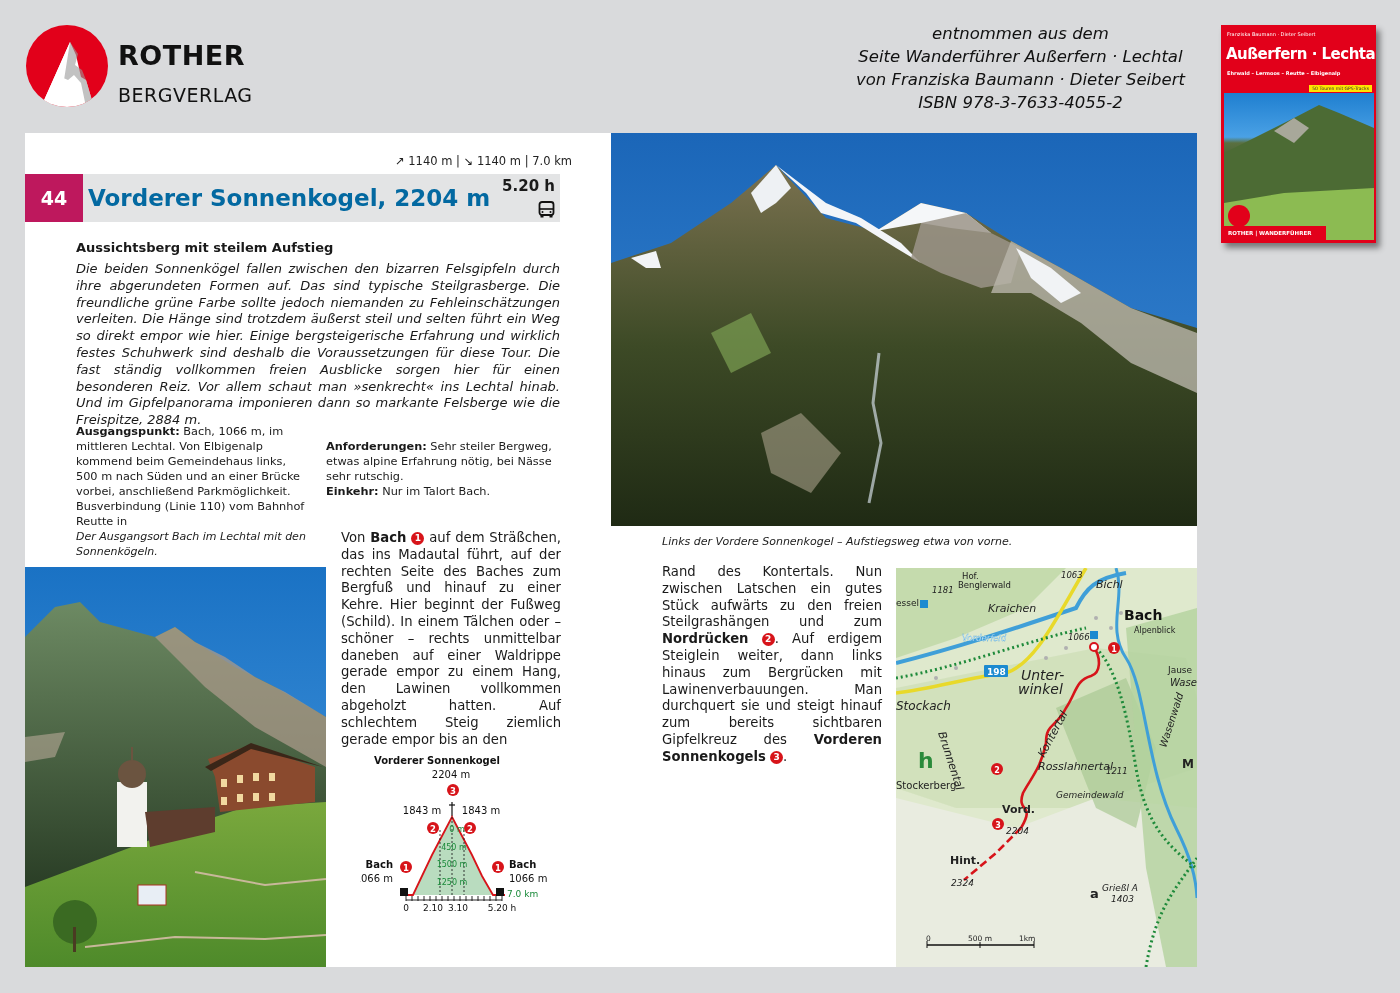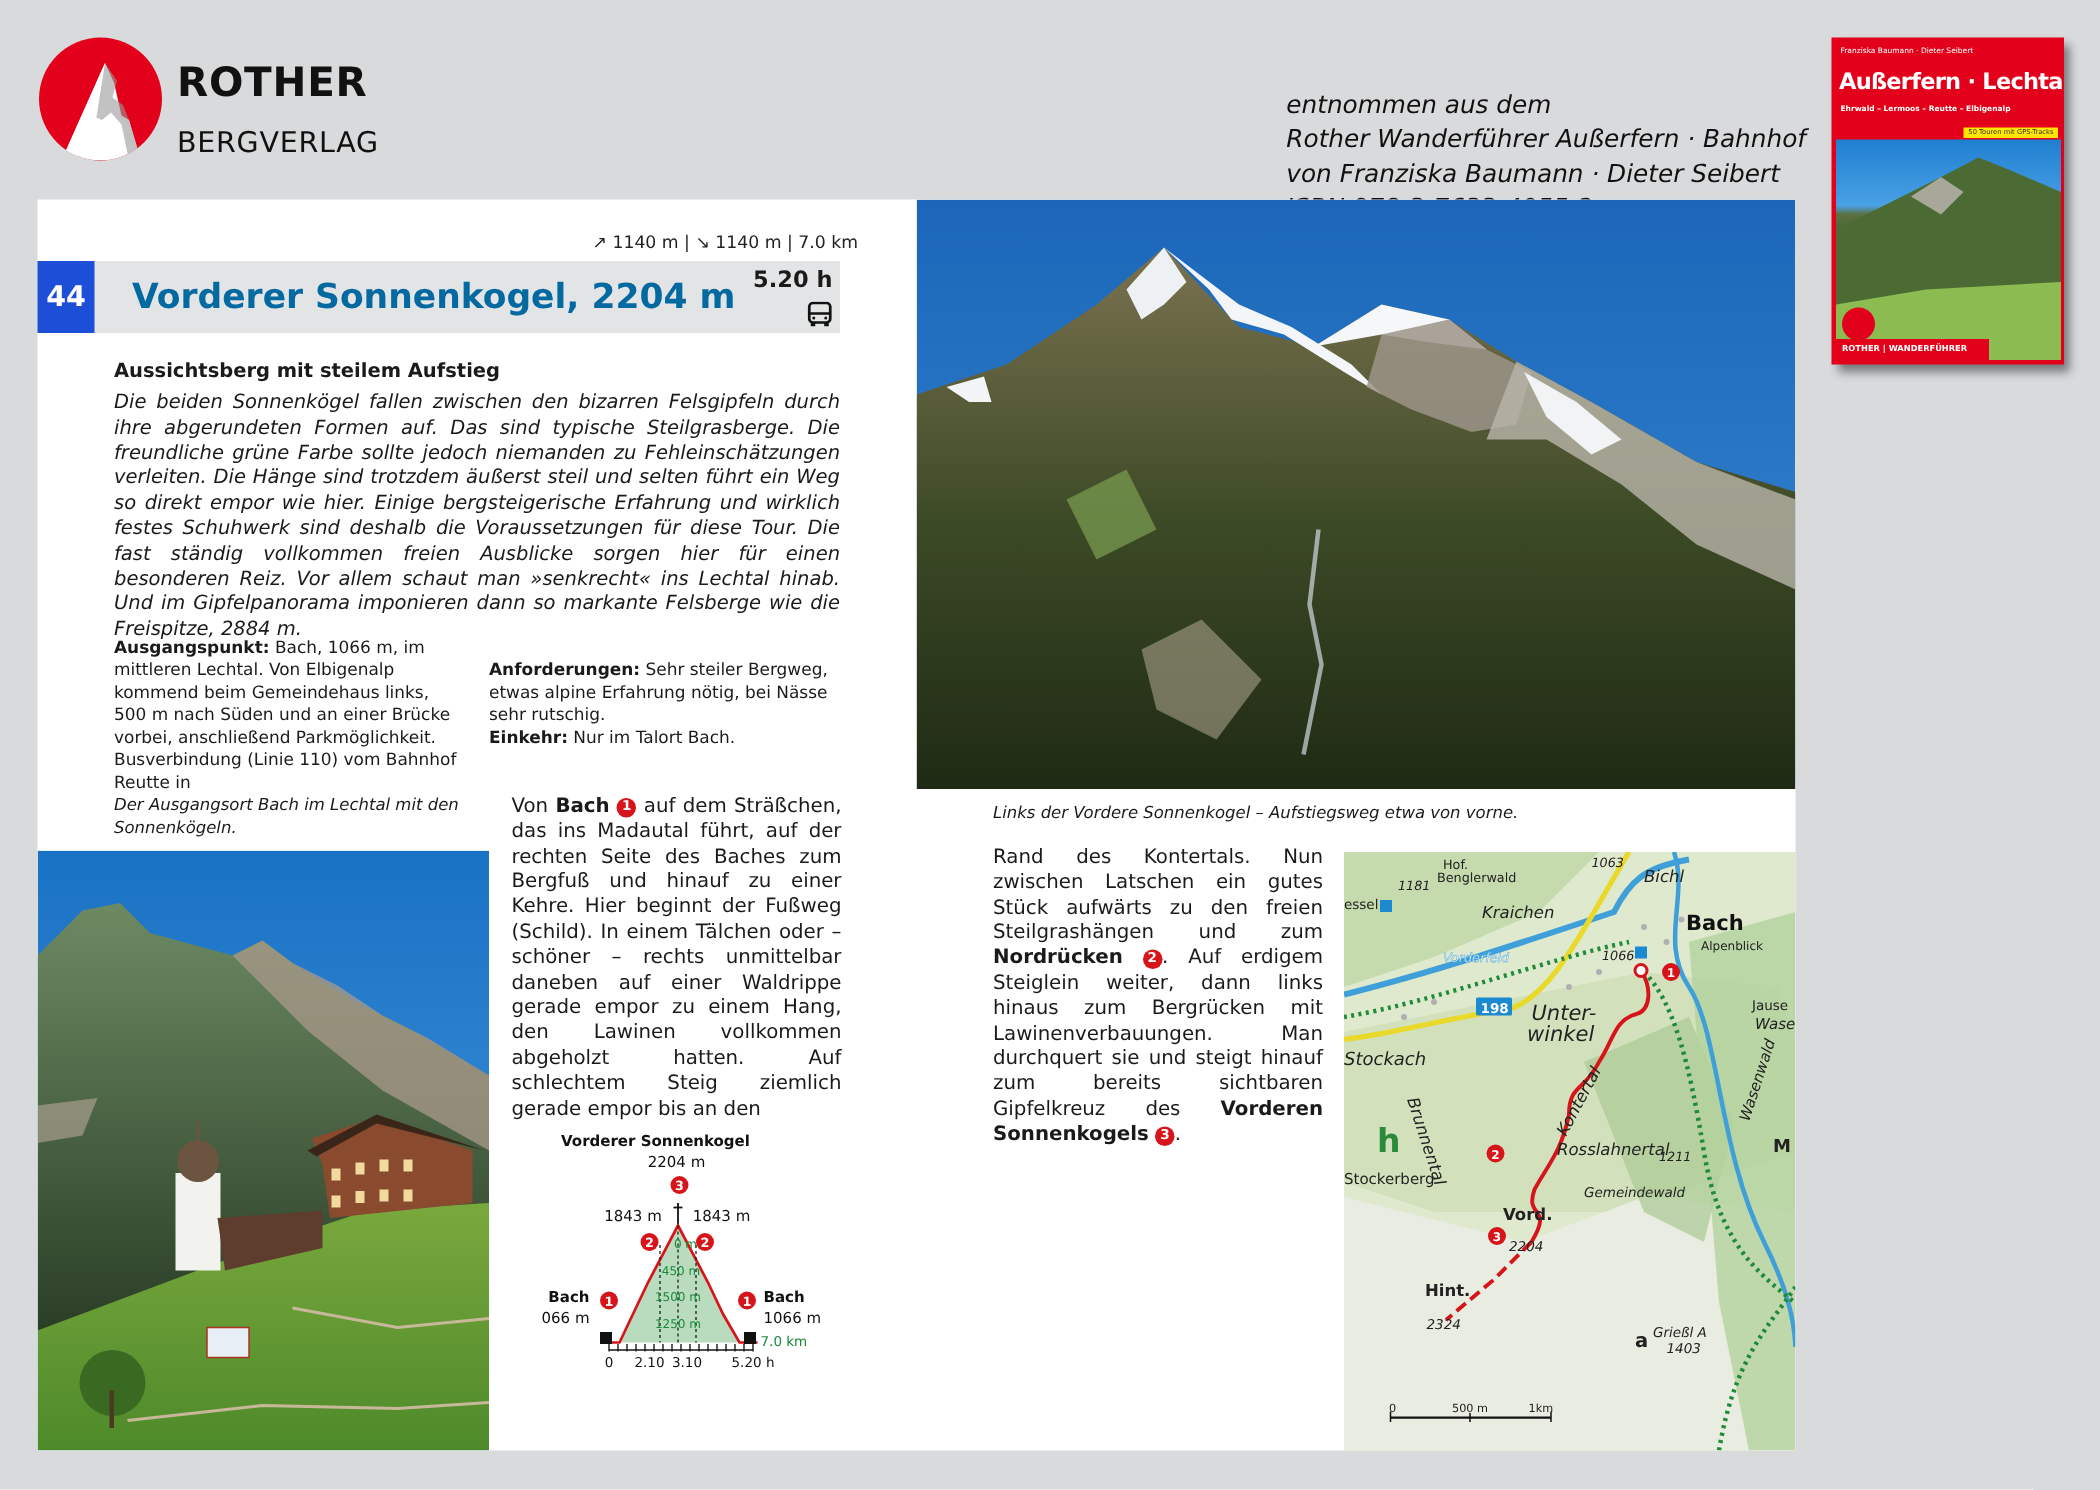--- a/index.html
+++ b/index.html
@@ -3,36 +3,36 @@
 <meta charset="utf-8">
 <style>
   html,body{margin:0;padding:0;}
   body{width:1400px;height:993px;background:#d9dadc;position:relative;overflow:hidden;font-family:"DejaVu Sans",sans-serif;color:#1a1a1a;}
   .abs{position:absolute;}
   
   .logo-circle{left:26px;top:25px;width:82px;height:82px;border-radius:50%;background:#e2001a;overflow:hidden;}
   .logo-name{left:118px;top:40px;font-family:"DejaVu Sans",sans-serif;font-weight:bold;font-size:27px;letter-spacing:0.5px;color:#111;}
   .logo-sub{left:118px;top:84px;font-family:"DejaVu Sans",sans-serif;font-size:19px;letter-spacing:0.5px;color:#111;}
   
-  .attr{right:196px;top:22px;text-align:left;font-family:"DejaVu Sans",sans-serif;font-style:italic;font-size:16.5px;line-height:23px;color:#111;margin-top:36px;}
+  .attr{right:215px;top:22px;text-align:center;font-family:"DejaVu Sans",sans-serif;font-style:italic;font-size:16.5px;line-height:23px;color:#111;}
   .attr div{white-space:nowrap;}
   
   .cover{left:1221px;top:25px;width:155px;height:218px;background:#e2001a;box-shadow:4px 5px 6px rgba(0,0,0,0.45);overflow:hidden;}
   .cover .authors{position:absolute;left:6px;top:6px;font-size:5px;color:#fff;}
   .cover .ctitle{position:absolute;left:5px;top:20px;font-size:15px;font-weight:bold;color:#fff;white-space:nowrap;letter-spacing:-0.5px;}
   .cover .csub{position:absolute;left:6px;top:45px;font-size:5px;color:#fff;font-weight:bold;}
   .cover .ctag{position:absolute;right:4px;top:60px;background:#ffe600;color:#333;font-size:4.5px;padding:1px 3px;}
   .cover .cphoto{position:absolute;left:3px;top:68px;width:150px;height:147px;background:linear-gradient(#1f7fd0 0%,#4aa1e5 30%,#5a7040 34%,#2f4e22 60%,#7ca84a 80%,#9cc05c 100%);}
   .cover .cfoot{position:absolute;left:3px;bottom:3px;width:98px;height:14px;background:#e2001a;font-size:5.5px;color:#fff;font-weight:bold;line-height:14px;padding-left:4px;}
   .cover .clogo{position:absolute;left:7px;bottom:16px;width:22px;height:22px;border-radius:50%;background:#e2001a;}
   
   .page{left:25px;top:133px;width:1172px;height:834px;background:#fff;}
   .stats{left:395px;top:154px;font-size:11.5px;color:#222;white-space:nowrap;}
   .titlebar{left:25px;top:174px;width:535px;height:48px;background:#e3e4e5;}
-  .tournum{left:25px;top:174px;width:38px;height:48px;background:#1d4ed8;color:#fff;font-weight:bold;font-size:19px;line-height:48px;text-align:center;}
+  .tournum{left:25px;top:174px;width:58px;height:48px;background:#be185d;color:#fff;font-weight:bold;font-size:19px;line-height:48px;text-align:center;}
   .tourtitle{left:88px;top:185px;font-size:23px;font-weight:bold;color:#0369a1;white-space:nowrap;}
   .duration{left:500px;top:177px;width:55px;text-align:right;font-size:15px;font-weight:bold;}
   .bus{left:538px;top:201px;width:17px;height:17px;}
   .subtitle{left:76px;top:240px;font-size:13px;font-weight:bold;}
   .intro{left:76px;top:261px;width:484px;font-size:13px;font-style:italic;line-height:16.8px;text-align:justify;}
   .info{font-size:11.3px;line-height:15px;}
   .info b{font-weight:bold;}
   .info-left{left:76px;top:424px;width:235px;}
   .info-right{left:326px;top:424px;width:235px;}
   .cap-left{left:76px;top:529px;width:240px;font-size:11px;font-style:italic;line-height:15px;}
@@ -55,21 +55,21 @@
     <polygon points="15,82 44,17 50,30 55,52 60,55 68,82" fill="#fff"></polygon>
     <polygon points="44,17 52,29 49,40 56,45 60,55 68,82 60,82 55,58 48,50 42,55 35,52" fill="#9a9a9a" opacity="0.6"></polygon>
     <polygon points="15,82 44,17 38,55 30,60 25,82" fill="#fff"></polygon>
   </svg>
 </div>
 <div class="abs logo-name">ROTHER</div>
 <div class="abs logo-sub">BERGVERLAG</div>
 
 <div class="abs attr">
   <div>entnommen aus dem</div>
-  <div>Rother Wanderführer Außerfern · Bahnhof</div>
+  <div>Seite Wanderführer Außerfern · Lechtal</div>
   <div>von Franziska Baumann · Dieter Seibert</div>
   <div>ISBN 978-3-7633-4055-2</div>
 </div>
 
 <div class="abs cover">
   <div class="authors">Franziska Baumann · Dieter Seibert</div>
   <div class="ctitle">Außerfern · Lechtal</div>
   <div class="csub">Ehrwald – Lermoos – Reutte – Elbigenalp</div>
   <div class="cphoto">
     <svg width="150" height="147" viewBox="0 0 150 147">

